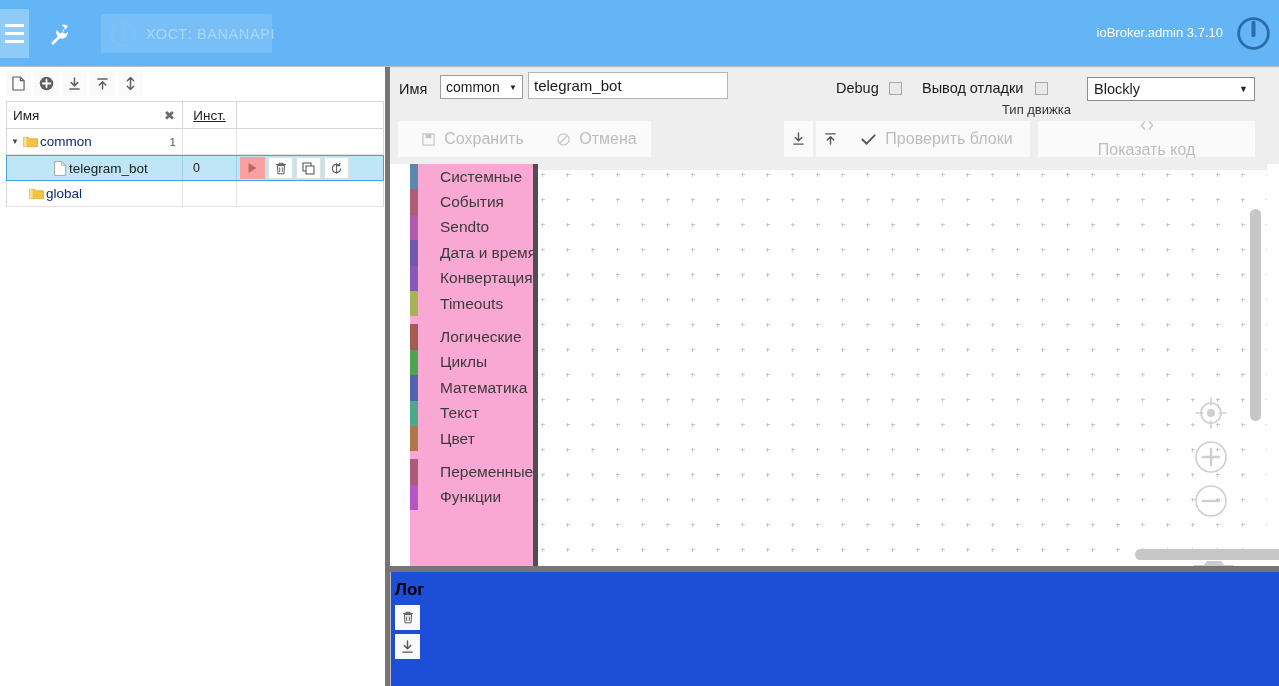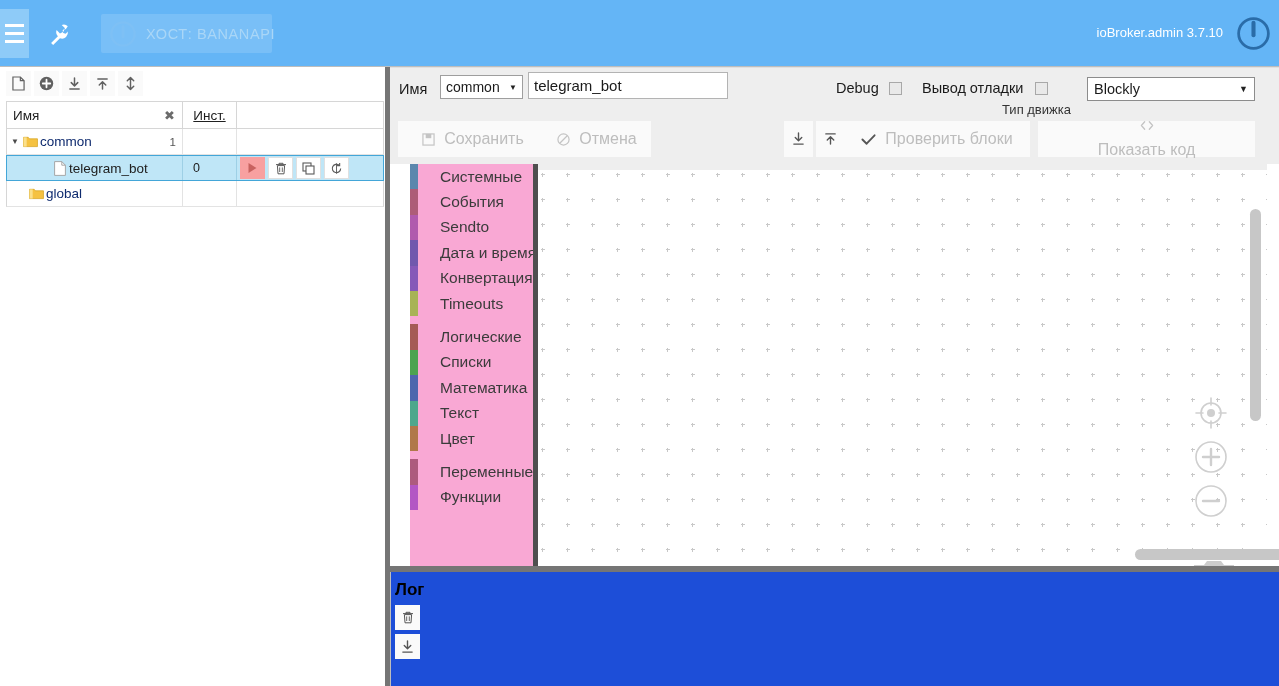--- a/index.html
+++ b/index.html
@@ -494,21 +494,21 @@
       </div>
 
       <div class="tb-gap"></div>
 
       <div class="tb-cat">
         <span class="tb-swatch" style="background:#a55b55"></span>
         <span class="tb-cat-label">Логические</span>
       </div>
       <div class="tb-cat">
         <span class="tb-swatch" style="background:#4ca350"></span>
-        <span class="tb-cat-label">Списки</span>
+        <span class="tb-cat-label">Циклы</span>
       </div>
       <div class="tb-cat">
         <span class="tb-swatch" style="background:#4f66ad"></span>
         <span class="tb-cat-label">Математика</span>
       </div>
       <div class="tb-cat">
         <span class="tb-swatch" style="background:#4fa78c"></span>
         <span class="tb-cat-label">Текст</span>
       </div>
       <div class="tb-cat">

